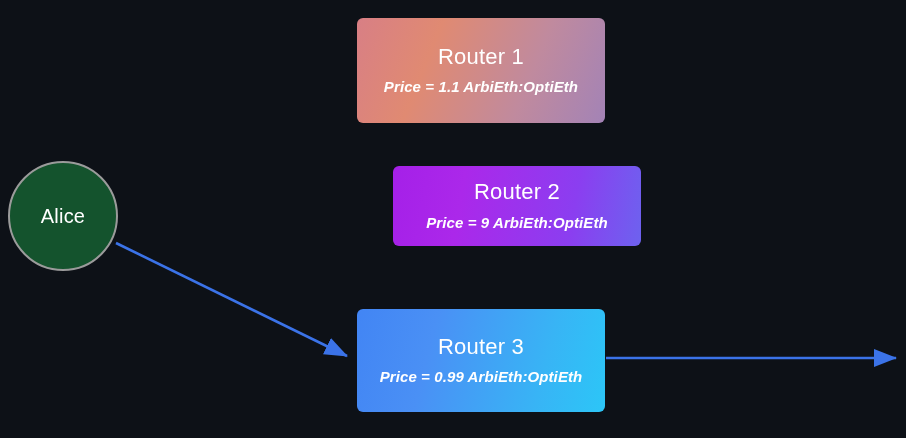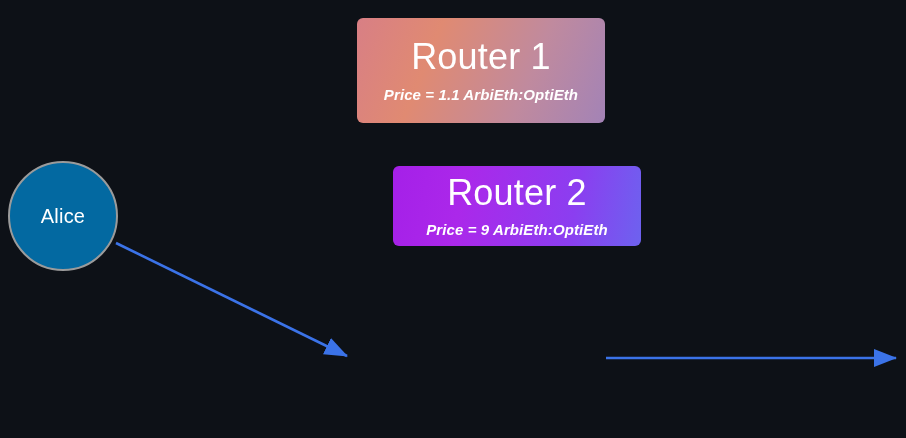--- a/index.html
+++ b/index.html
@@ -21,21 +21,21 @@
 
   
   .node-circle {
     position: absolute;
     left: 8px;
     top: 161px;
     width: 110px;
     height: 110px;
     border-radius: 50%;
     border: 2px solid #9b9b9b;
-    background: #0369a1;
+    background: #14532d;
     box-sizing: border-box;
     display: flex;
     align-items: center;
     justify-content: center;
   }
   .node-circle-label {
     color: #ffffff;
     font-size: 20px;
     font-weight: 400;
     letter-spacing: 0.2px;
@@ -49,21 +49,21 @@
     width: 248px;
     border-radius: 6px;
     box-sizing: border-box;
     display: flex;
     flex-direction: column;
     align-items: center;
     justify-content: center;
   }
   .router-title {
     color: #ffffff;
-    font-size: 36px;
+    font-size: 22px;
     font-weight: 400;
     line-height: 1.1;
     letter-spacing: 0.2px;
     text-align: center;
   }
   .router-price {
     color: #ffffff;
     font-size: 15px;
     font-weight: 700;
     font-style: italic;
@@ -124,14 +124,18 @@
   <div class="router-box" id="router-1">
     <div class="router-title">Router 1</div>
     <div class="router-price">Price = 1.1 ArbiEth:OptiEth</div>
   </div>
 
   <div class="router-box" id="router-2">
     <div class="router-title">Router 2</div>
     <div class="router-price">Price = 9 ArbiEth:OptiEth</div>
   </div>
 
+  <div class="router-box" id="router-3">
+    <div class="router-title">Router 3</div>
+    <div class="router-price">Price = 0.99 ArbiEth:OptiEth</div>
+  </div>
 
 </div>
 
 </body></html>

